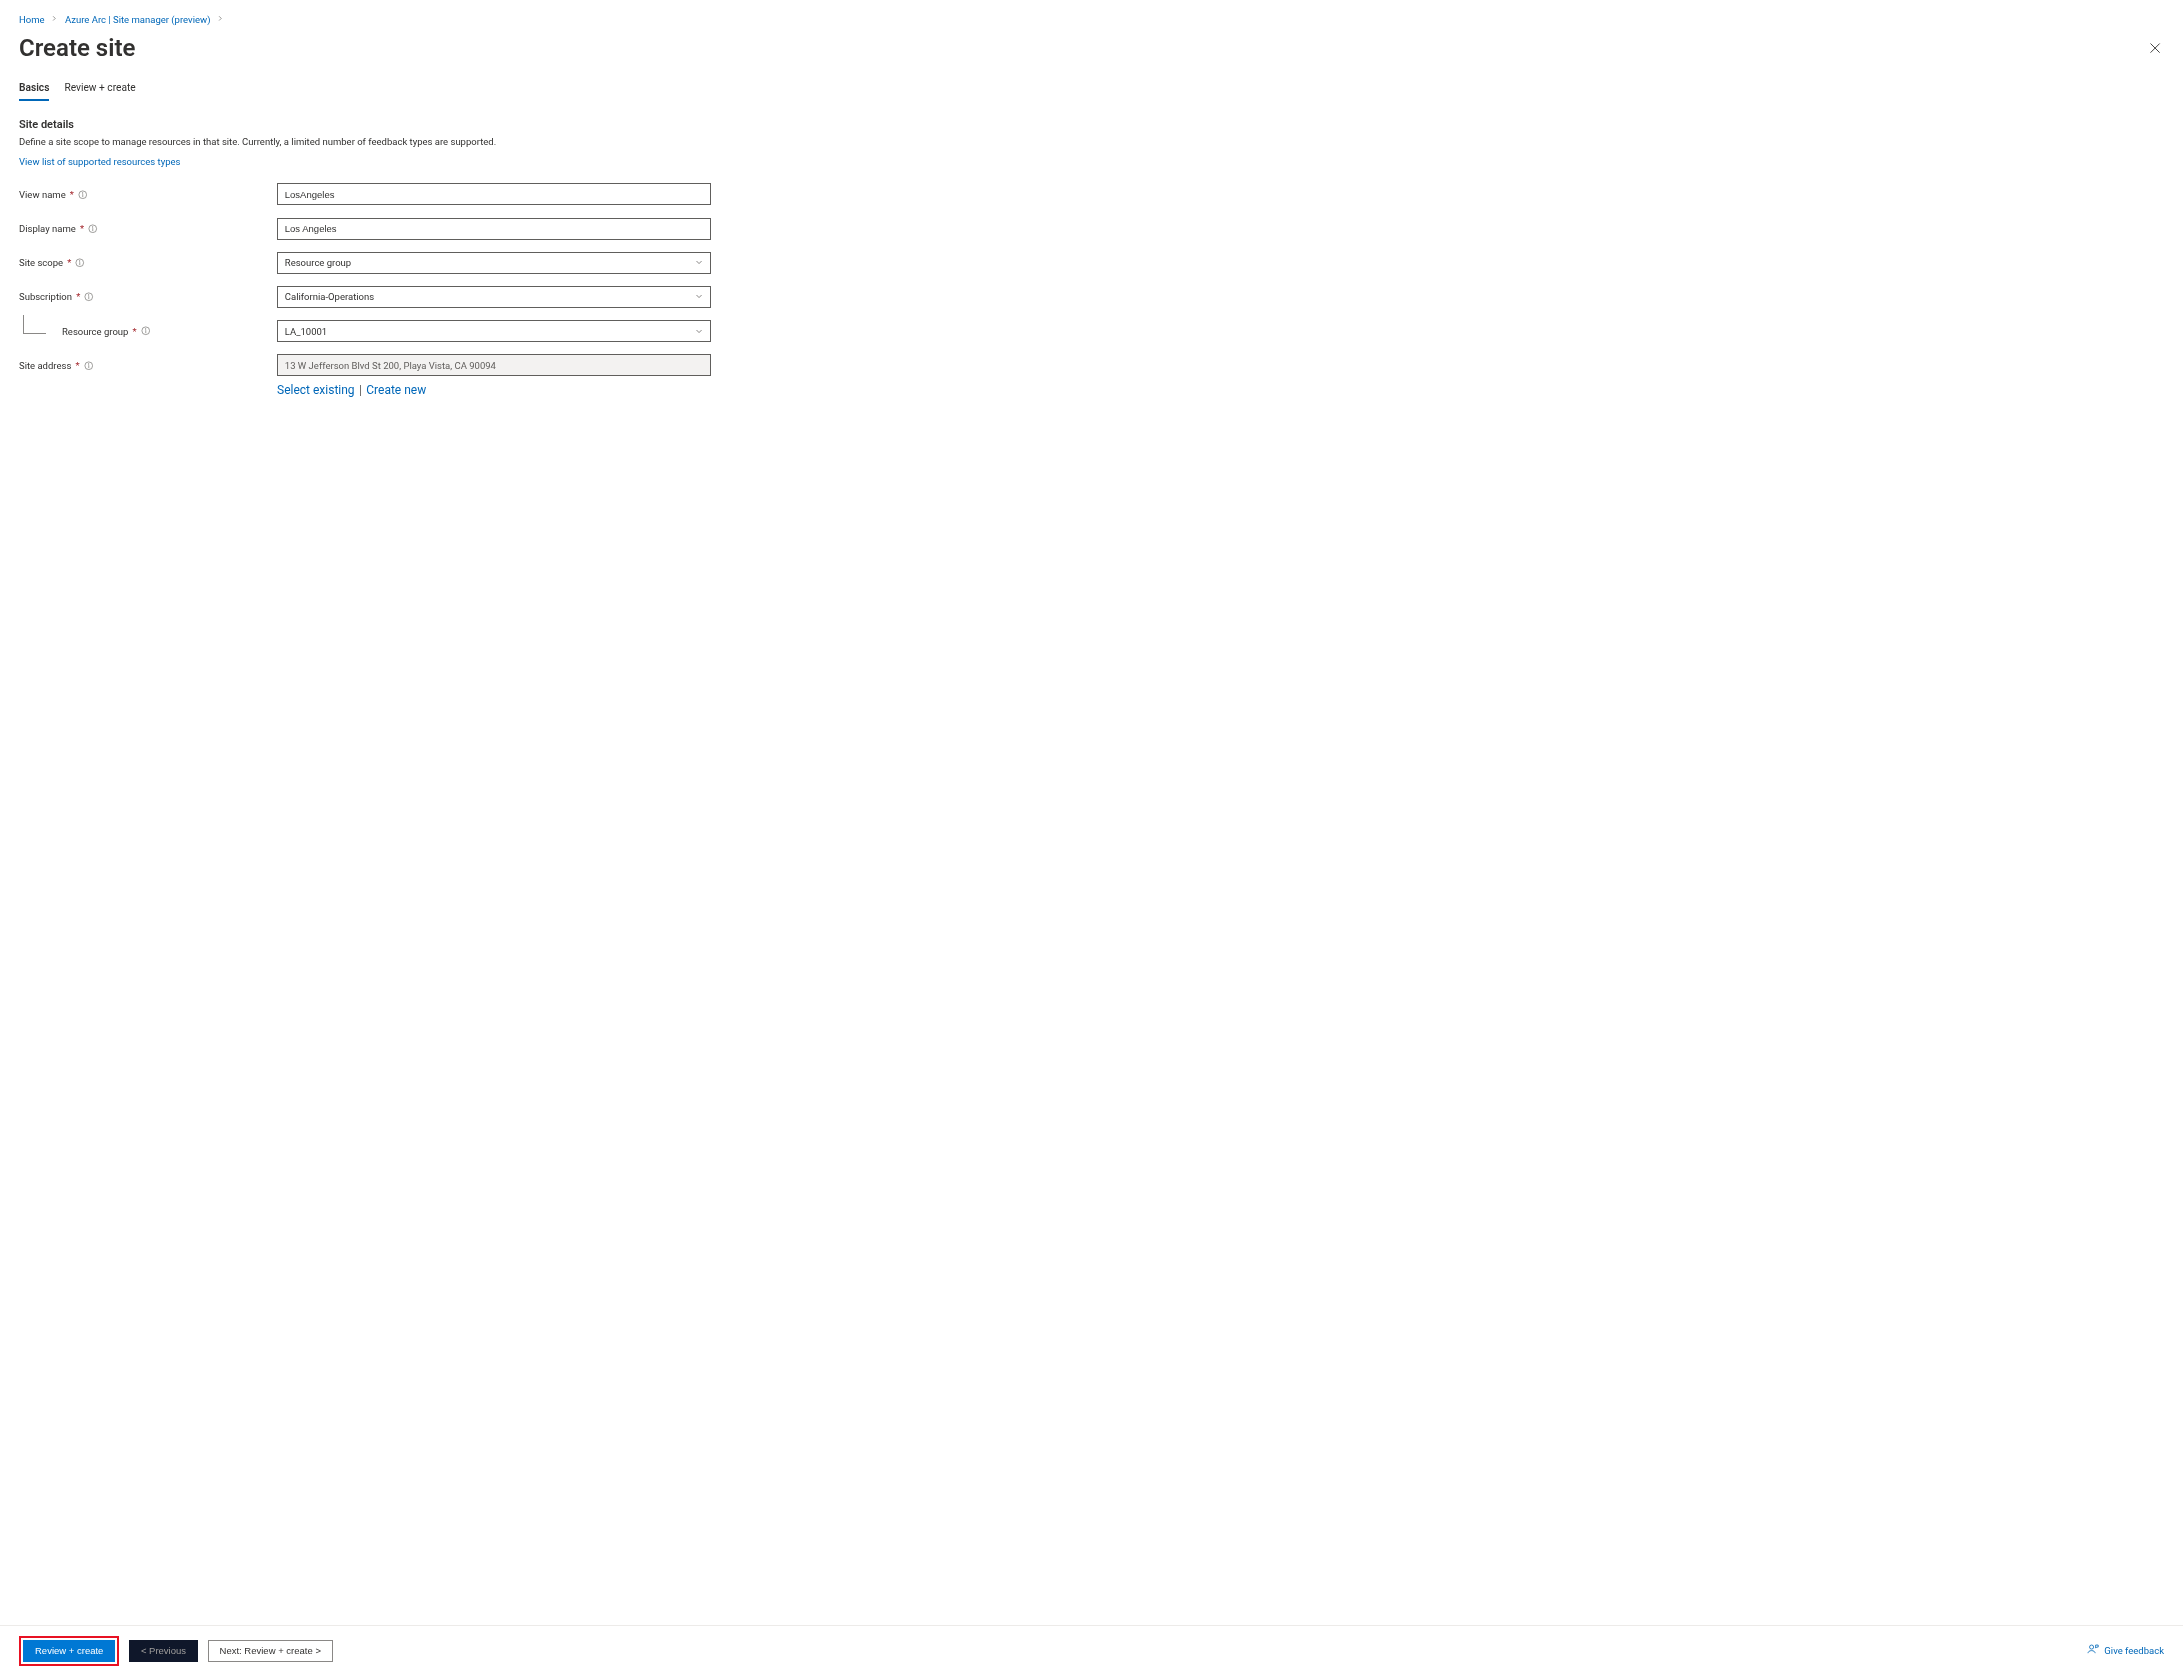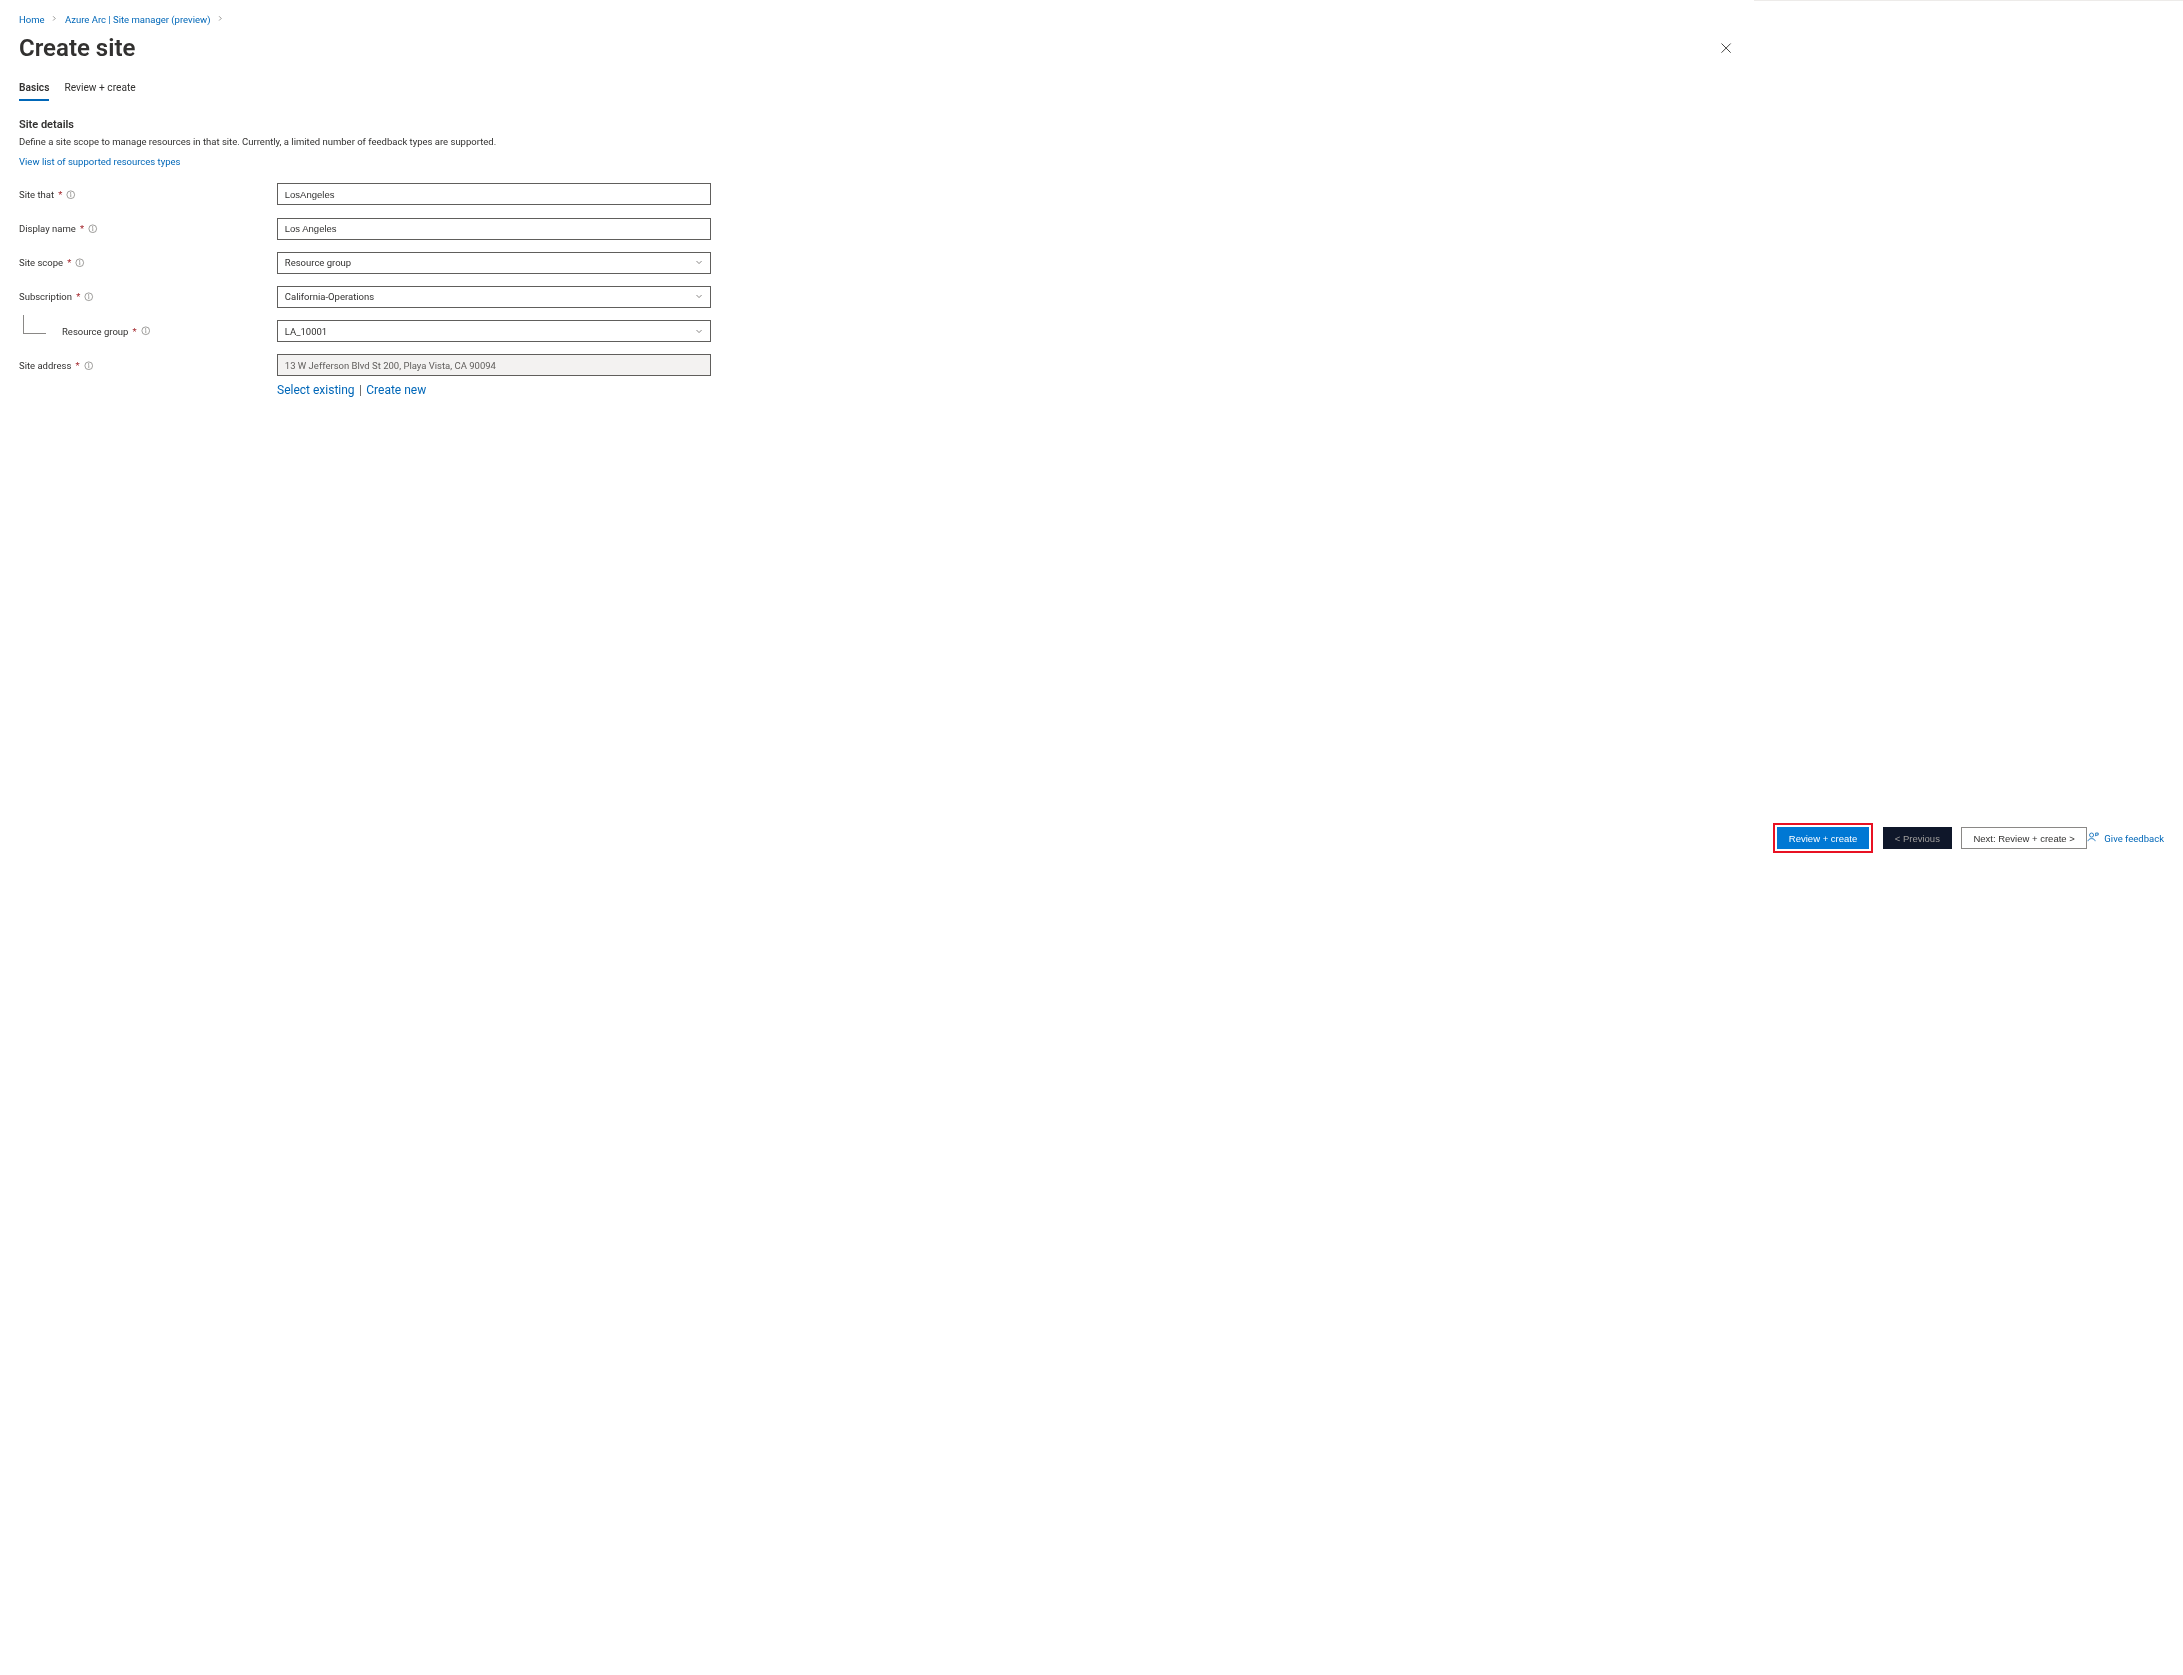--- a/index.html
+++ b/index.html
@@ -6,20 +6,21 @@
   html, body {
     margin: 0; padding: 0;
     font-family: "Segoe UI", -apple-system, BlinkMacSystemFont, Roboto, sans-serif;
     font-size: 9.5px;
     color: #323130;
     background: #fff;
     height: 100%;
   }
   .page {
     display: flex;
+    flex-direction: column;
     min-height: 100vh;
   }
   .content {
     padding: 13.6px 19px 6.8px 19px;
     flex: 1 1 auto;
   }
   
   .breadcrumb {
     display: flex;
     align-items: center;
@@ -206,21 +207,21 @@
     <h2 class="section-title">Site details</h2>
     <p class="section-desc">Define a site scope to manage resources in that site. Currently, a limited number of feedback types are supported.</p>
     <div class="link-row">
       <a class="link">View list of supported resources types</a>
     </div>
 
     <div class="form">
 
       <div class="form-row">
         <div class="label-cell">
-          <span>Site that</span>
+          <span>View name</span>
           <span class="req">*</span>
           <span class="info-icon">
             <svg viewBox="0 0 16 16" fill="none" stroke="currentColor" stroke-width="1">
                 <circle cx="8" cy="8" r="6.5"></circle>
                 <circle cx="8" cy="5" r="0.5" fill="currentColor"></circle>
                 <path d="M8 7v5"></path>
               </svg>
           </span>
         </div>
         <div class="control-cell">

